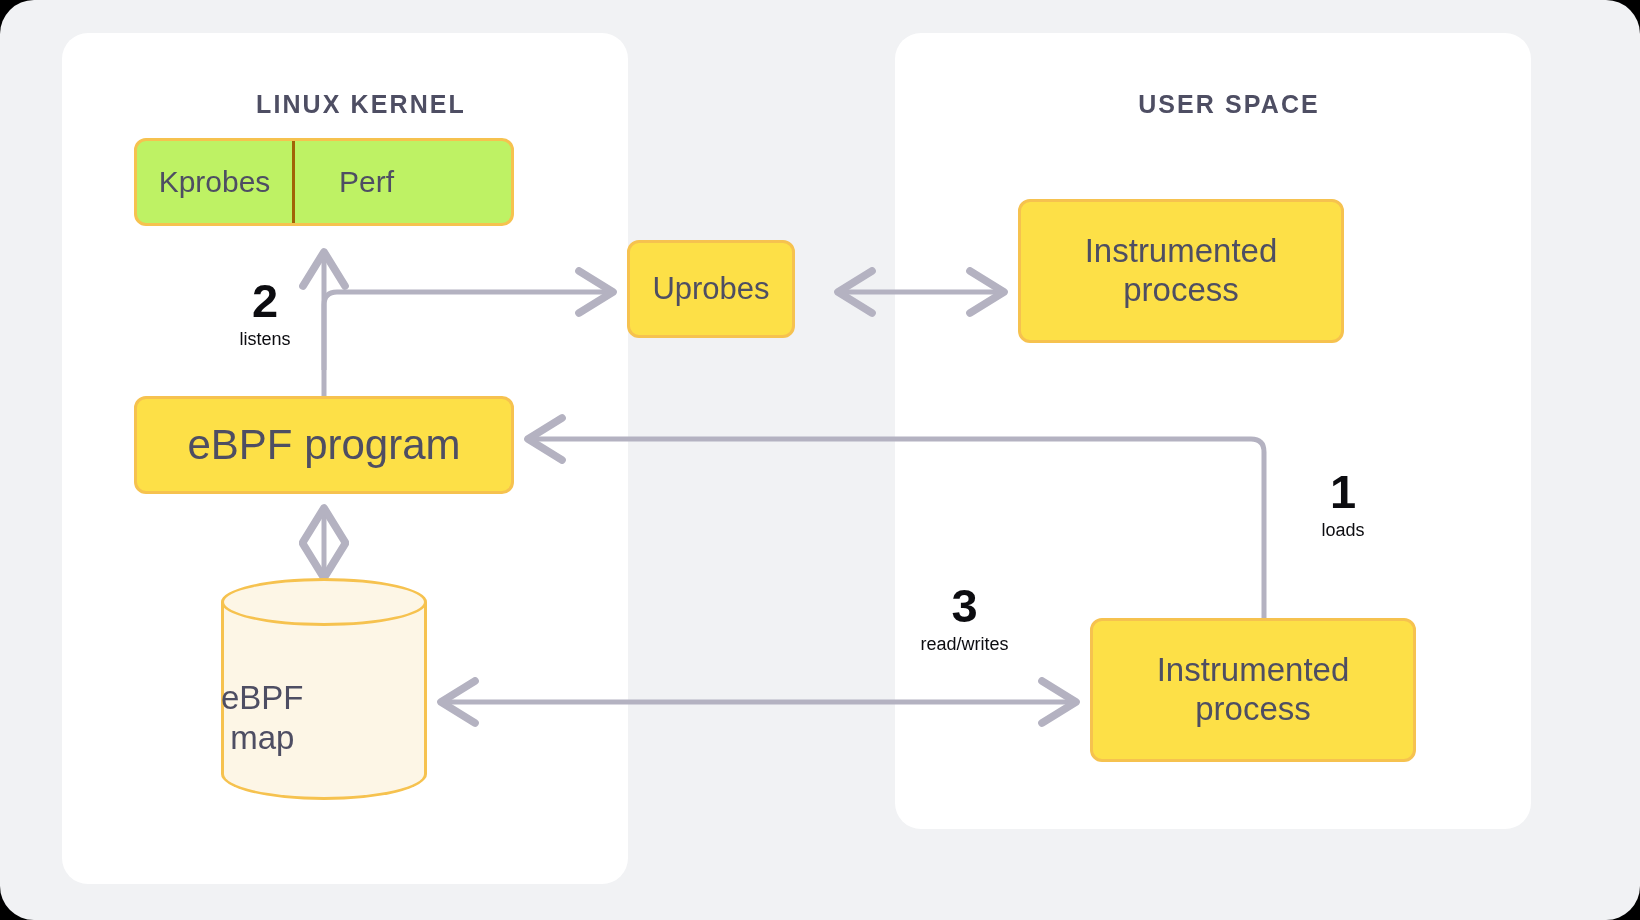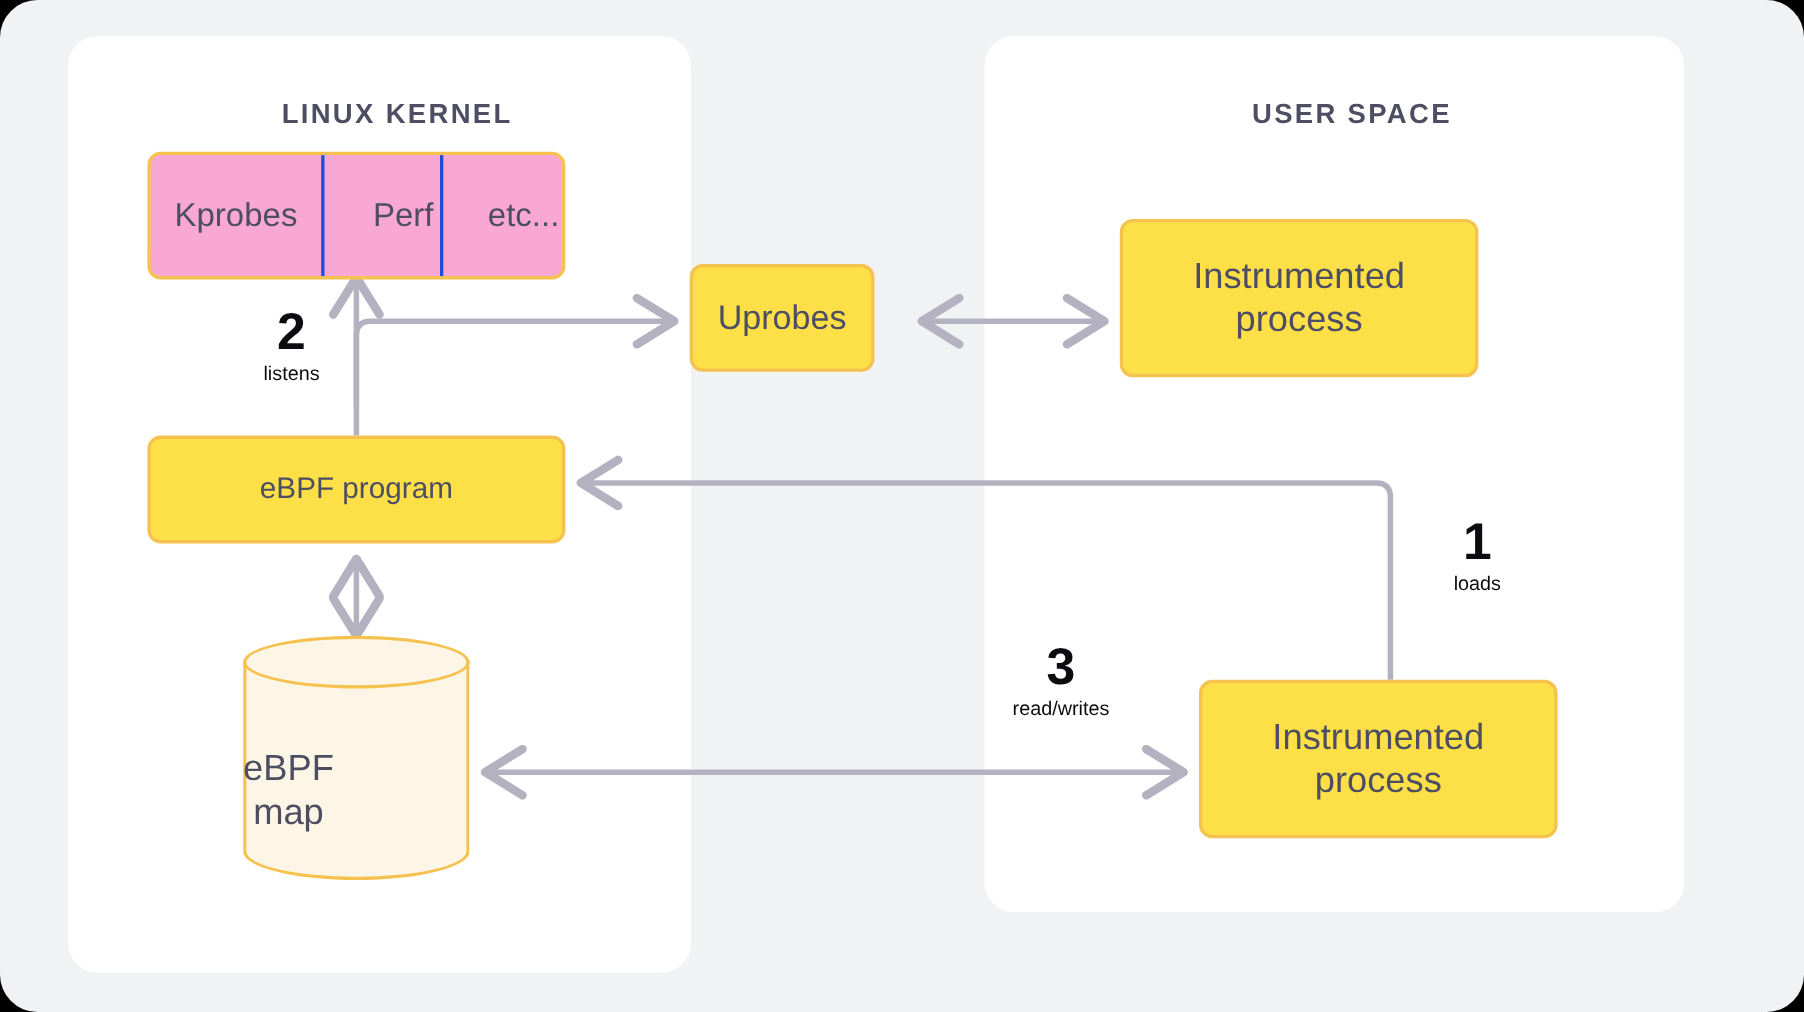--- a/index.html
+++ b/index.html
@@ -53,44 +53,44 @@
     justify-content: center;
     text-align: center;
     color: #4e4e63;
     line-height: 1.18;
   }
 
   
   #probes-bar {
     position: absolute;
     left: 134px; top: 138px;
-    width: 380px; height: 116px;
-    background: #f9a8d4;
+    width: 380px; height: 88px;
+    background: #bef264;
     border: 3px solid #f6c24f;
     border-radius: 12px;
     box-sizing: border-box;
     display: flex;
   }
   #probes-bar .cell {
     display: flex;
     align-items: center;
     justify-content: center;
     color: #4e4e63;
     font-size: 30px;
     box-sizing: border-box;
   }
-  #probes-bar .cell + .cell { border-left: 3px solid #1d4ed8; padding-left: 38px; }
+  #probes-bar .cell + .cell { border-left: 3px solid #a16207; padding-left: 38px; }
   #cell-kprobes { flex: 0 0 155px; }
   #cell-perf    { flex: 0 0 108px; }
   #cell-etc     { flex: 1 1 auto; }
 
   #node-ebpf-program {
     left: 134px; top: 396px;
     width: 380px; height: 98px;
-    font-size: 27px;
+    font-size: 42px;
   }
   #node-uprobes {
     left: 627px; top: 240px;
     width: 168px; height: 98px;
     font-size: 31px;
   }
   #node-instrumented-top {
     left: 1018px; top: 199px;
     width: 326px; height: 144px;
     font-size: 33px;
@@ -204,21 +204,20 @@
 
       <path d="M 324,508 L 324,578" marker-start="url(#arrowStart)" marker-end="url(#arrowEnd)"></path>
 
       <path d="M 441,702 L 1076,702" marker-start="url(#arrowStart)" marker-end="url(#arrowEnd)"></path>
     </g>
   </svg>
 
   <div id="probes-bar">
     <div class="cell" id="cell-kprobes">Kprobes</div>
     <div class="cell" id="cell-perf">Perf</div>
-    <div class="cell" id="cell-etc">etc...</div>
   </div>
 
   <div class="node" id="node-ebpf-program">
     <span>eBPF program</span>
   </div>
 
   <div class="node" id="node-uprobes">
     <span>Uprobes</span>
   </div>
 

